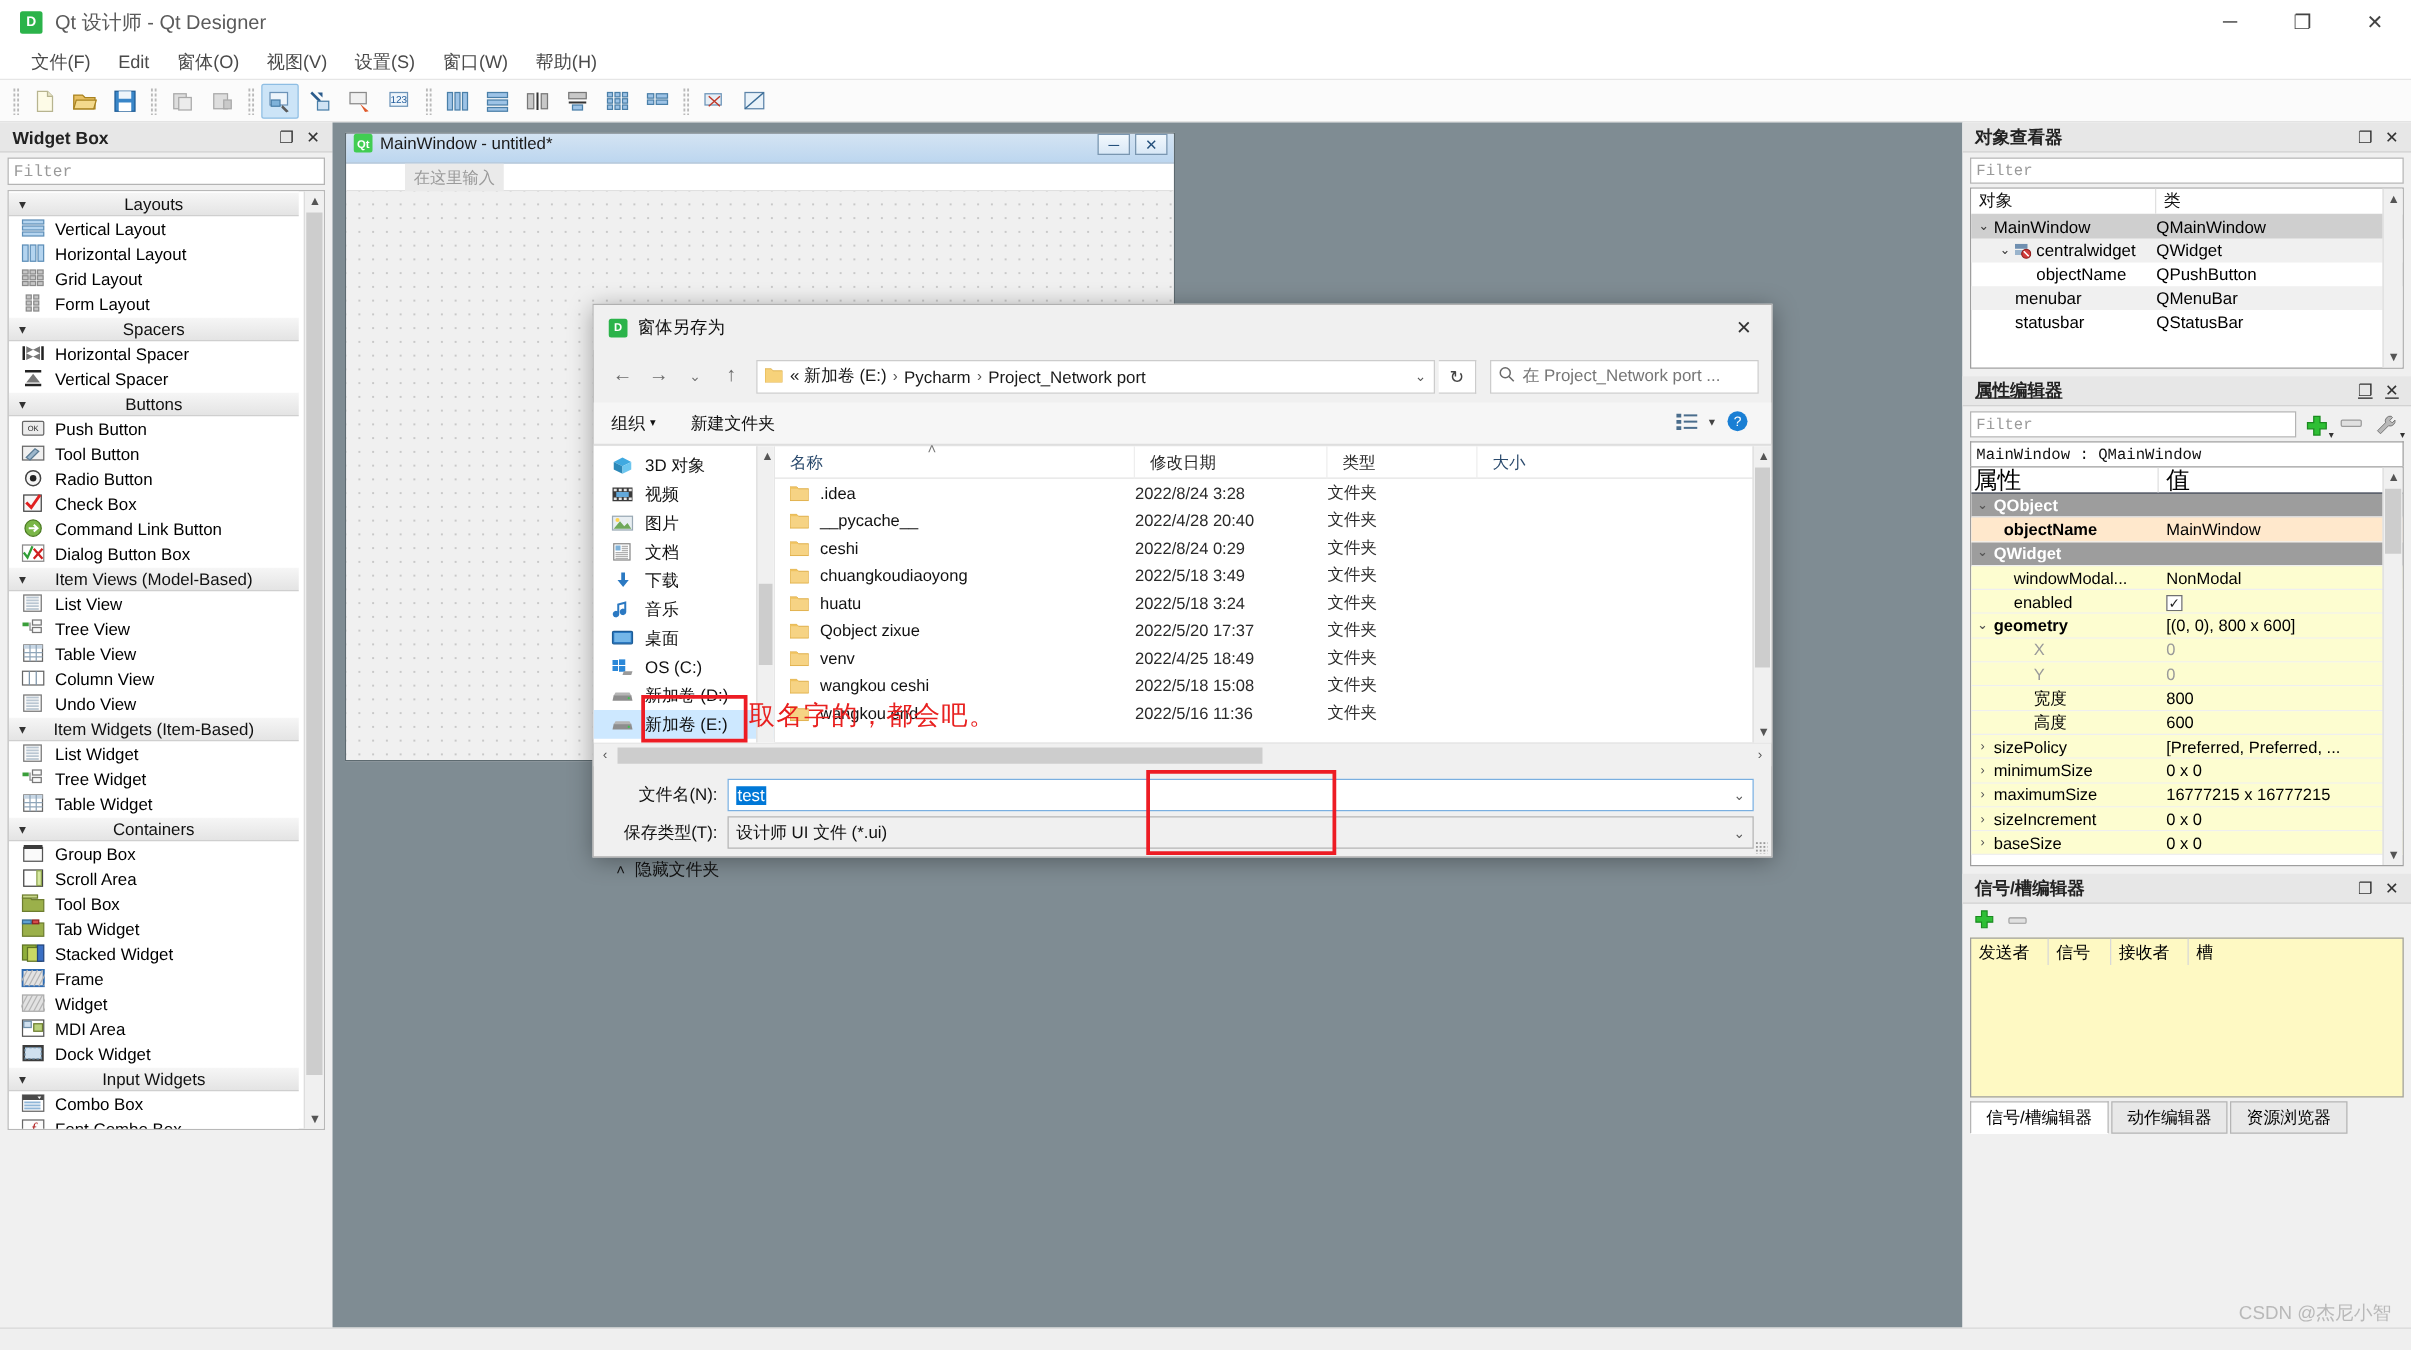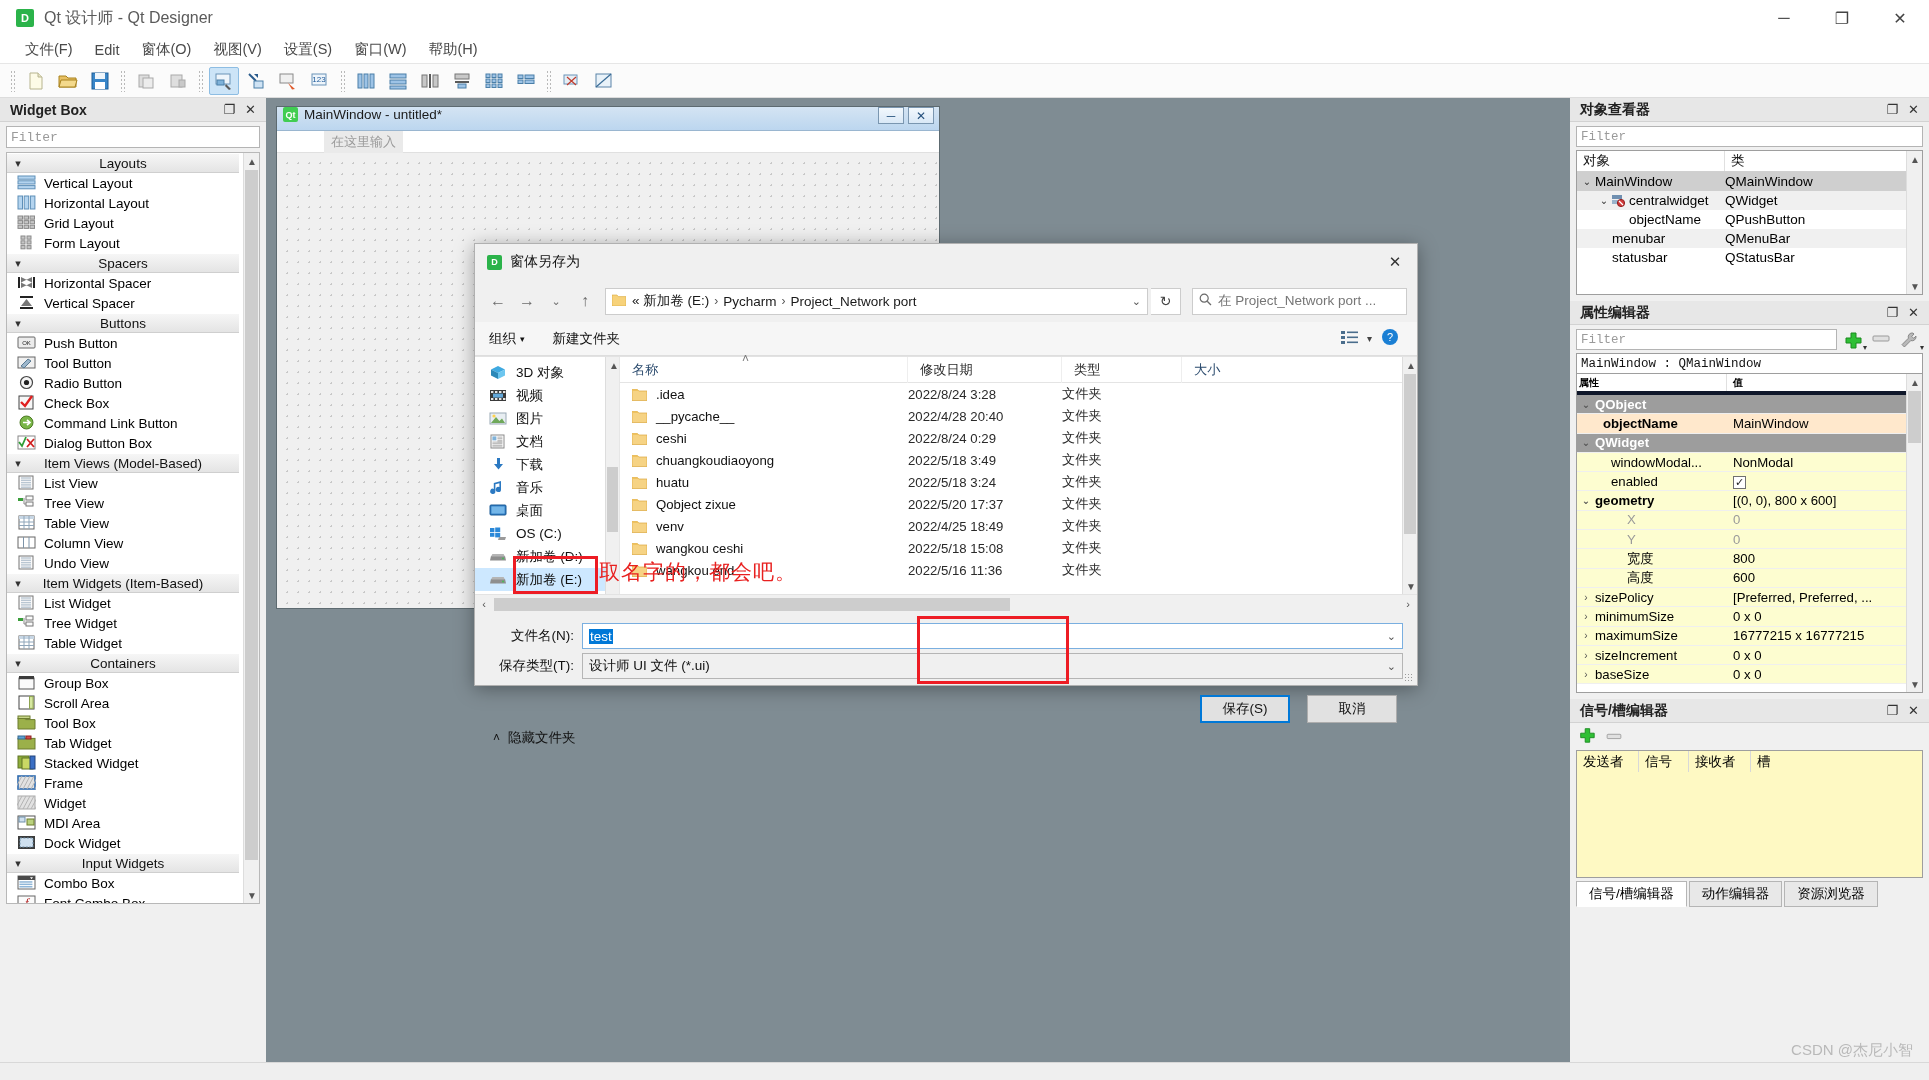--- a/index.html
+++ b/index.html
@@ -154,21 +154,21 @@
     flex: 1; height: 21px; border: 1px solid #b4b4b4; background: #fff;
     font-family: "Liberation Mono", monospace; font-size: 12.5px; color: #9a9a9a;
     padding: 0 4px; display: flex; align-items: center;
   }
   .obj-label {
     margin: 0 6px; height: 20px; border: 1px solid #9e9e9e; border-bottom: none; background: #fff;
     font-family: "Liberation Mono", monospace; font-size: 12.5px; color: #111;
     display: flex; align-items: center; padding: 0 4px;
   }
   .prop-table { margin: 0 6px; border: 1px solid #9e9e9e; background: #fff; position: relative; overflow: hidden;}
-  .prop-head { display: flex; height: 21px; border-bottom: 4px solid #0f172a; font-size: 10px; font-weight: bold; }
+  .prop-head { display: flex; height: 21px; border-bottom: 1px solid #0f172a; font-size: 19px; }
   .prow { display: flex; height: 19.3px; align-items: center; font-size: 13.2px; border-bottom: 1px solid #efefef;}
   .prow.group { background: #9d9d9d; color: #fff; font-weight: bold; }
   .prow.hl { background: #ffe8cc; }
   .prow.yel { background: #fdfdd0; }
   .pname { width: 150px; display: flex; align-items: center; padding-left: 2px; overflow: hidden; white-space: nowrap;}
   .pval { flex: 1; padding-left: 6px; white-space: nowrap; overflow: hidden; }
   .pname .tw { width: 18px; text-align: center; font-size: 10px; color: #555; }
   .chkbox { width: 13px; height: 13px; border: 1px solid #707070; background: #fff; display:inline-flex; align-items:center; justify-content:center; font-size:11px; color:#222;}
 
   
@@ -830,21 +830,21 @@
             </span>
             <span class="tree-c2">QStatusBar</span>
           </div>
         </div>
       <div class="wb-vscroll" style="position:absolute;right:0;top:0;height:100%;">
         <div class="sb-arrow">▲</div>
         <div class="sb-arrow" style="position:absolute;bottom:0;">▼</div>
       </div>
     </div>
 
-    <div class="dock-title" style="margin-top:6px;">
+    <div class="dock-title" style="margin-top:6px;text-decoration:underline;">
       <span class="dt-label">属性编辑器</span>
       <span class="dock-btns">
         <span class="dock-btn">❐</span>
         <span class="dock-btn">✕</span>
       </span>
     </div>
     <div class="prop-toolbar">
       <span class="prop-filter">Filter</span>
       <span style="position:relative;width:22px;height:20px;display:inline-block;">
         <svg width="20" height="20" viewBox="0 0 20 20">
@@ -1335,24 +1335,20 @@
           <span class="caret">⌄</span>
         </span>
       </div>
       <div class="form-row">
         <span class="form-label">保存类型(T):</span>
         <span class="combo">
           <span>设计师 UI 文件 (*.ui)</span>
           <span class="caret">⌄</span>
         </span>
       </div>
-      <div class="dlg-buttons">
-        <span class="btn primary">保存(S)</span>
-        <span class="btn">取消</span>
-      </div>
       <div class="dlg-foot">
         <span style="margin-right:8px;font-size:12px;">˄</span>
         <span>隐藏文件夹</span>
       </div>
     </div>
     <div class="dlg-resize"></div>
   </div>
 
   <div class="redbox1"></div>
   <div class="annot">取名字的，都会吧。</div>

